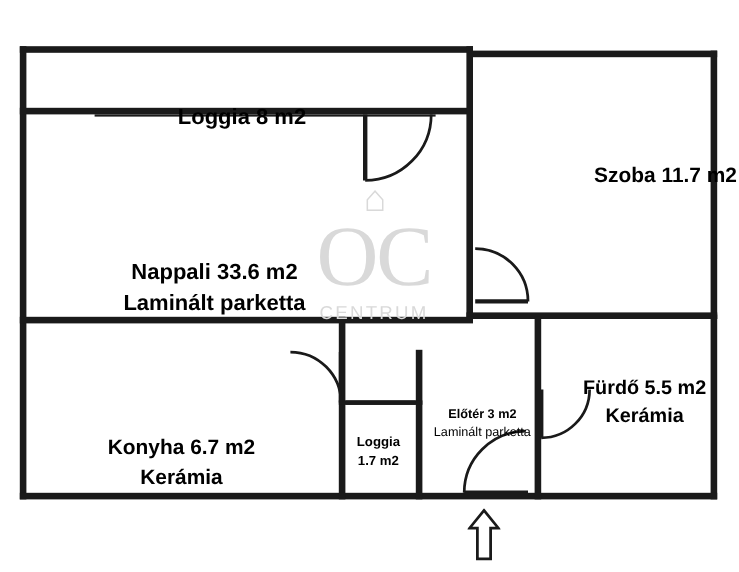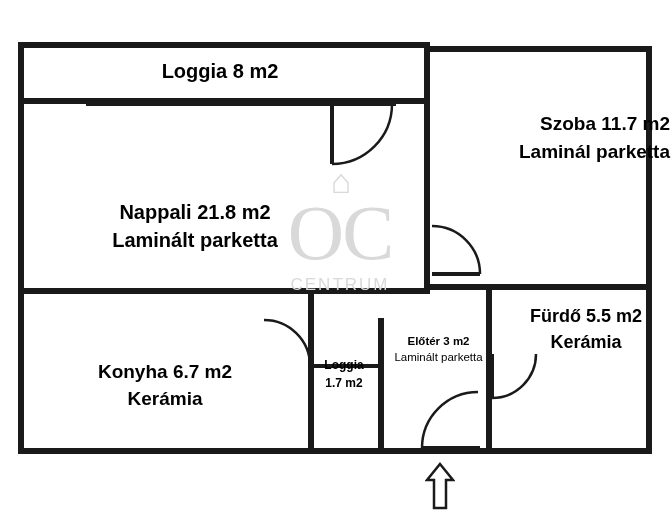--- a/index.html
+++ b/index.html
@@ -61,20 +61,21 @@
     line-height: 22px;
   }
 
   
   .room-label {
     position: absolute;
     text-align: center;
     color: #000000;
     z-index: 3;
     white-space: nowrap;
+    margin-top: 36px;
   }
   .room-label .l1 {
     display: block;
     font-weight: bold;
   }
   .room-label .l2 {
     display: block;
     font-weight: bold;
   }
 
@@ -182,27 +183,26 @@
     <svg width="30" height="50" viewBox="0 0 30 50">
       <path d="M15 2 L28 18 L21 18 L21 46 L9 46 L9 18 L2 18 Z" fill="#ffffff" stroke="#1a1a1a" stroke-width="2.5" stroke-linejoin="miter"></path>
     </svg>
   </div>
 
   <div class="room-label lbl-loggia">
     <span class="l1">Loggia 8 m2</span>
   </div>
 
   <div class="room-label lbl-nappali">
-    <span class="l1">Nappali 21.8 m2</span>
+    <span class="l1">Nappali 33.6 m2</span>
     <span class="l2">Laminált parketta</span>
   </div>
 
   <div class="room-label lbl-szoba">
     <span class="l1">Szoba 11.7 m2</span>
-    <span class="l2">Laminál parketta</span>
   </div>
 
   <div class="room-label lbl-furdo">
     <span class="l1">Fürdő 5.5 m2</span>
     <span class="l2">Kerámia</span>
   </div>
 
   <div class="room-label lbl-konyha">
     <span class="l1">Konyha 6.7 m2</span>
     <span class="l2">Kerámia</span>

